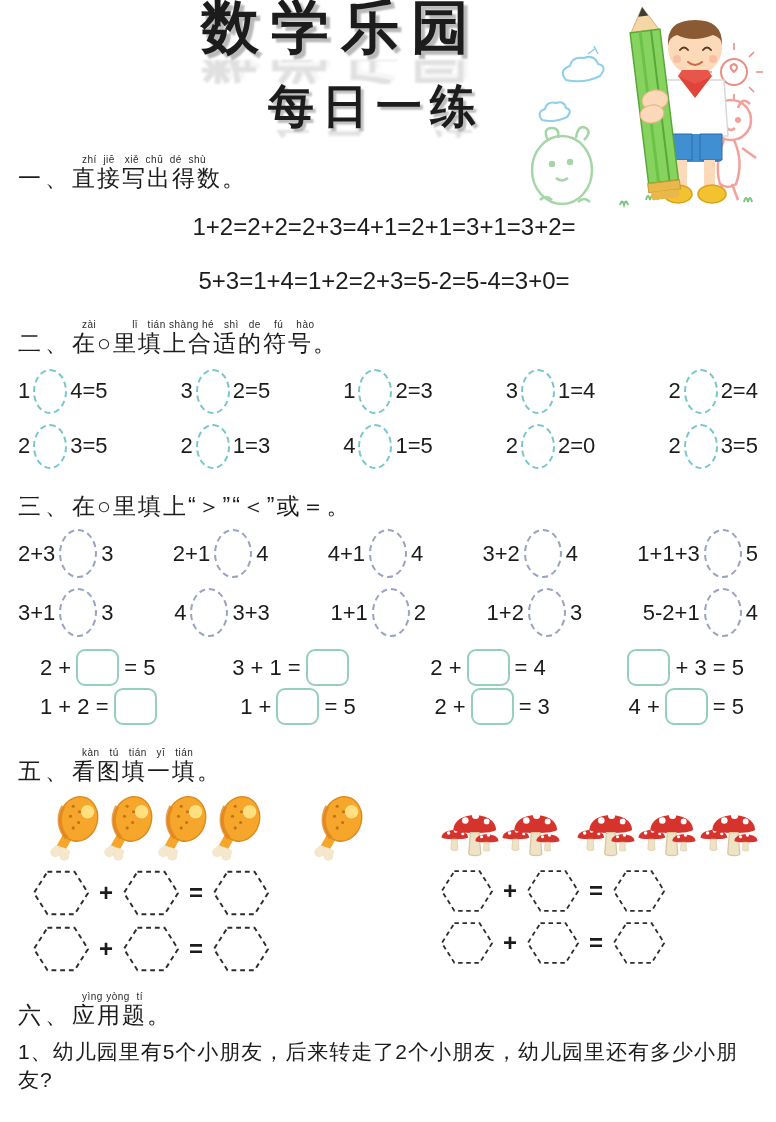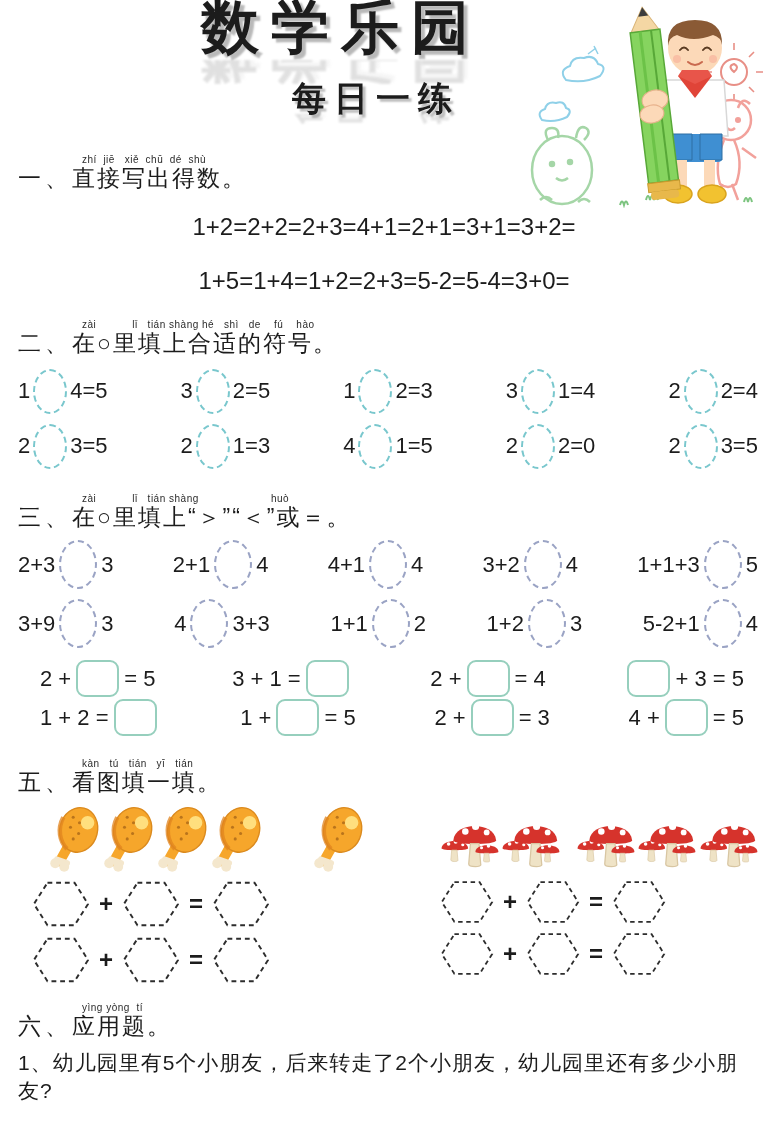--- a/index.html
+++ b/index.html
@@ -18,21 +18,21 @@
     font-family: Liberation Mono, monospace;
     font-size: 58px; font-weight: 900; letter-spacing: 12px;
     line-height: 1.1; text-shadow: 4px 4px 2px #b9b9b9;
   }
   .reflect {
     transform: scaleY(-1); opacity: .13; filter: blur(1px);
     height: 24px; overflow: hidden; margin-top: -4px;
   }
   .title-sub {
     font-family: "DejaVu Sans", sans-serif;
-    font-size: 34px; font-weight: 900; letter-spacing: 8px;
+    font-size: 46px; font-weight: 900; letter-spacing: 8px;
     margin-left: 70px; margin-top: -8px; text-shadow: 3px 3px 2px #bdbdbd;
   }
   .reflect-sub { height: 16px; margin-left: 70px; }
   .illustration { position: absolute; top: 2px; right: -6px; width: 236px; height: 206px; }
 
   
   .sec-head { position: relative; }
   .pinyin {
     display: block; white-space: pre; font-size: 10px; line-height: 1.1;
     color: #2a2a2a; margin-left: 64px; letter-spacing: .5px;
@@ -205,21 +205,21 @@
   <div class="sec1-row r1a">
     <span>1+2=</span>
     <span>2+2=</span>
     <span>2+3=</span>
     <span>4+1=</span>
     <span>2+1=</span>
     <span>3+1=</span>
     <span>3+2=</span>
   </div>
   <div class="sec1-row r1b">
-    <span>1+5=</span>
+    <span>5+3=</span>
     <span>1+4=</span>
     <span>1+2=</span>
     <span>2+3=</span>
     <span>5-2=</span>
     <span>5-4=</span>
     <span>3+0=</span>
   </div>
 
   <div class="sec-head" style="margin-top:24px">
     <span class="pinyin">zài           lǐ   tián shàng hé   shì   de    fú    hào</span>
@@ -274,21 +274,20 @@
         <span>2=0</span>
       </span>
     <span class="citem">
         <span>2</span>
         <span class="circle2"></span>
         <span>3=5</span>
       </span>
   </div>
 
   <div class="sec-head" style="margin-top:24px">
-    <span class="pinyin">zài           lǐ   tián shàng                      huò</span>
     <div class="head-line"><span class="num">三、</span><span>在○里填上“＞”“＜”或＝。</span></div>
   </div>
   <div class="circ-row" style="margin-top:10px">
     <span class="citem">
         <span>2+3</span>
         <span class="circle3"></span>
         <span>3</span>
       </span>
     <span class="citem">
         <span>2+1</span>
@@ -306,21 +305,21 @@
         <span>4</span>
       </span>
     <span class="citem">
         <span>1+1+3</span>
         <span class="circle3"></span>
         <span>5</span>
       </span>
   </div>
   <div class="circ-row" style="margin-top:10px">
     <span class="citem">
-        <span>3+9</span>
+        <span>3+1</span>
         <span class="circle3"></span>
         <span>3</span>
       </span>
     <span class="citem">
         <span>4</span>
         <span class="circle3"></span>
         <span>3+3</span>
       </span>
     <span class="citem">
         <span>1+1</span>

